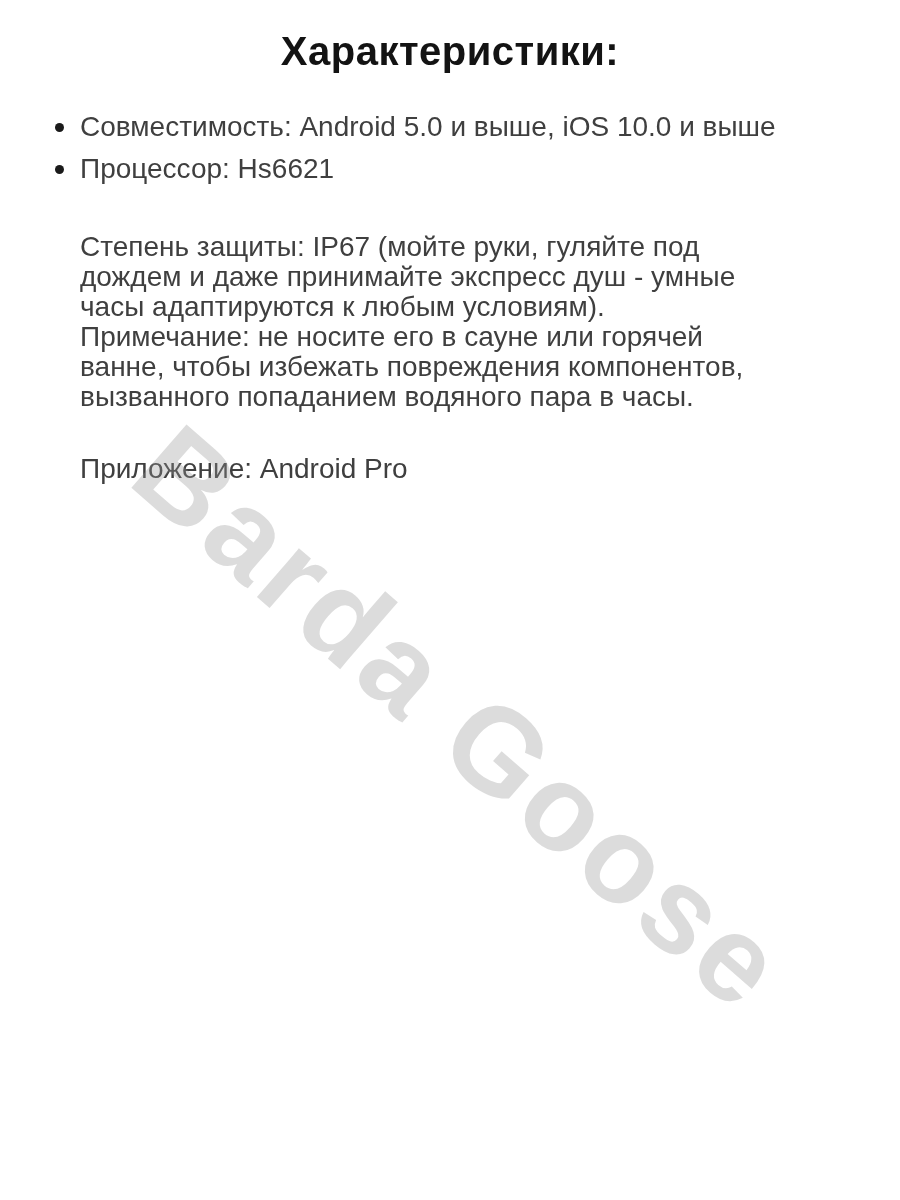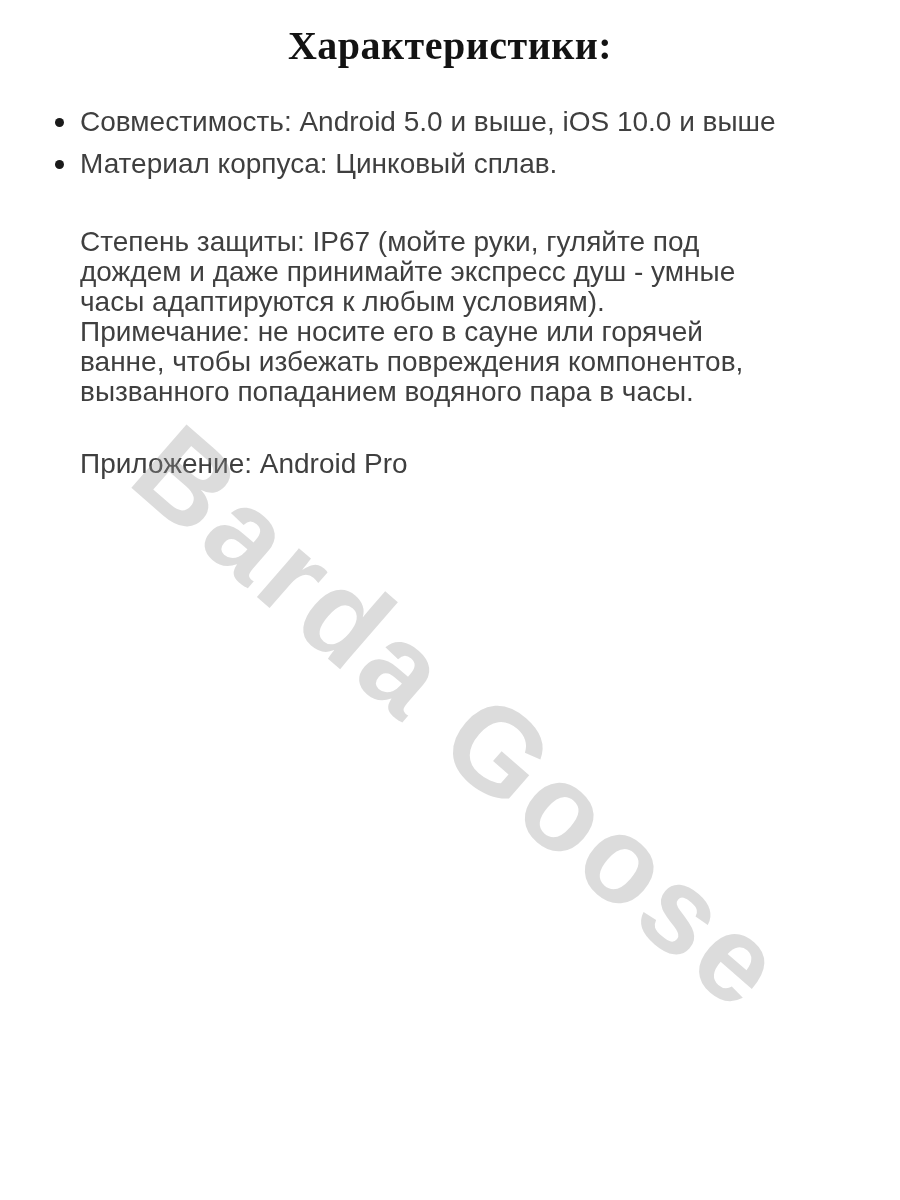--- a/index.html
+++ b/index.html
@@ -9,27 +9,26 @@
     font-family: "Liberation Sans", "DejaVu Sans", sans-serif;
   }
   .page {
     position: relative;
     width: 900px;
     height: 1200px;
     background: #ffffff;
     overflow: hidden;
   }
   .page-title {
-    margin-top: 22px;
+    margin-top: 29px;
     text-align: center;
     font-size: 40px;
     font-weight: 700;
     letter-spacing: 0.5px;
     color: #131313;
-    font-family: Liberation Serif, serif;
   }
   .content {
     padding-left: 80px;
     padding-right: 44px;
   }
   .spec-list {
     list-style: none;
     margin-top: 32px;
   }
   .spec-list li {
@@ -76,21 +75,21 @@
 <body>
 
 <div class="page">
 
   <h1 class="page-title">Характеристики:</h1>
 
   <div class="content">
 
     <ul class="spec-list">
       <li>Совместимость: Android 5.0 и выше, iOS 10.0 и выше</li>
-      <li>Материал корпуса: Цинковый сплав.</li>
+      <li>Процессор: Hs6621</li>
     </ul>
 
     <p class="para">Степень защиты: IP67 (мойте руки, гуляйте под
 дождем и даже принимайте экспресс душ - умные
 часы адаптируются к любым условиям).
 Примечание: не носите его в сауне или горячей
 ванне, чтобы избежать повреждения компонентов,
 вызванного попаданием водяного пара в часы.</p>
 
     <p class="para">Приложение: Android Pro</p>

